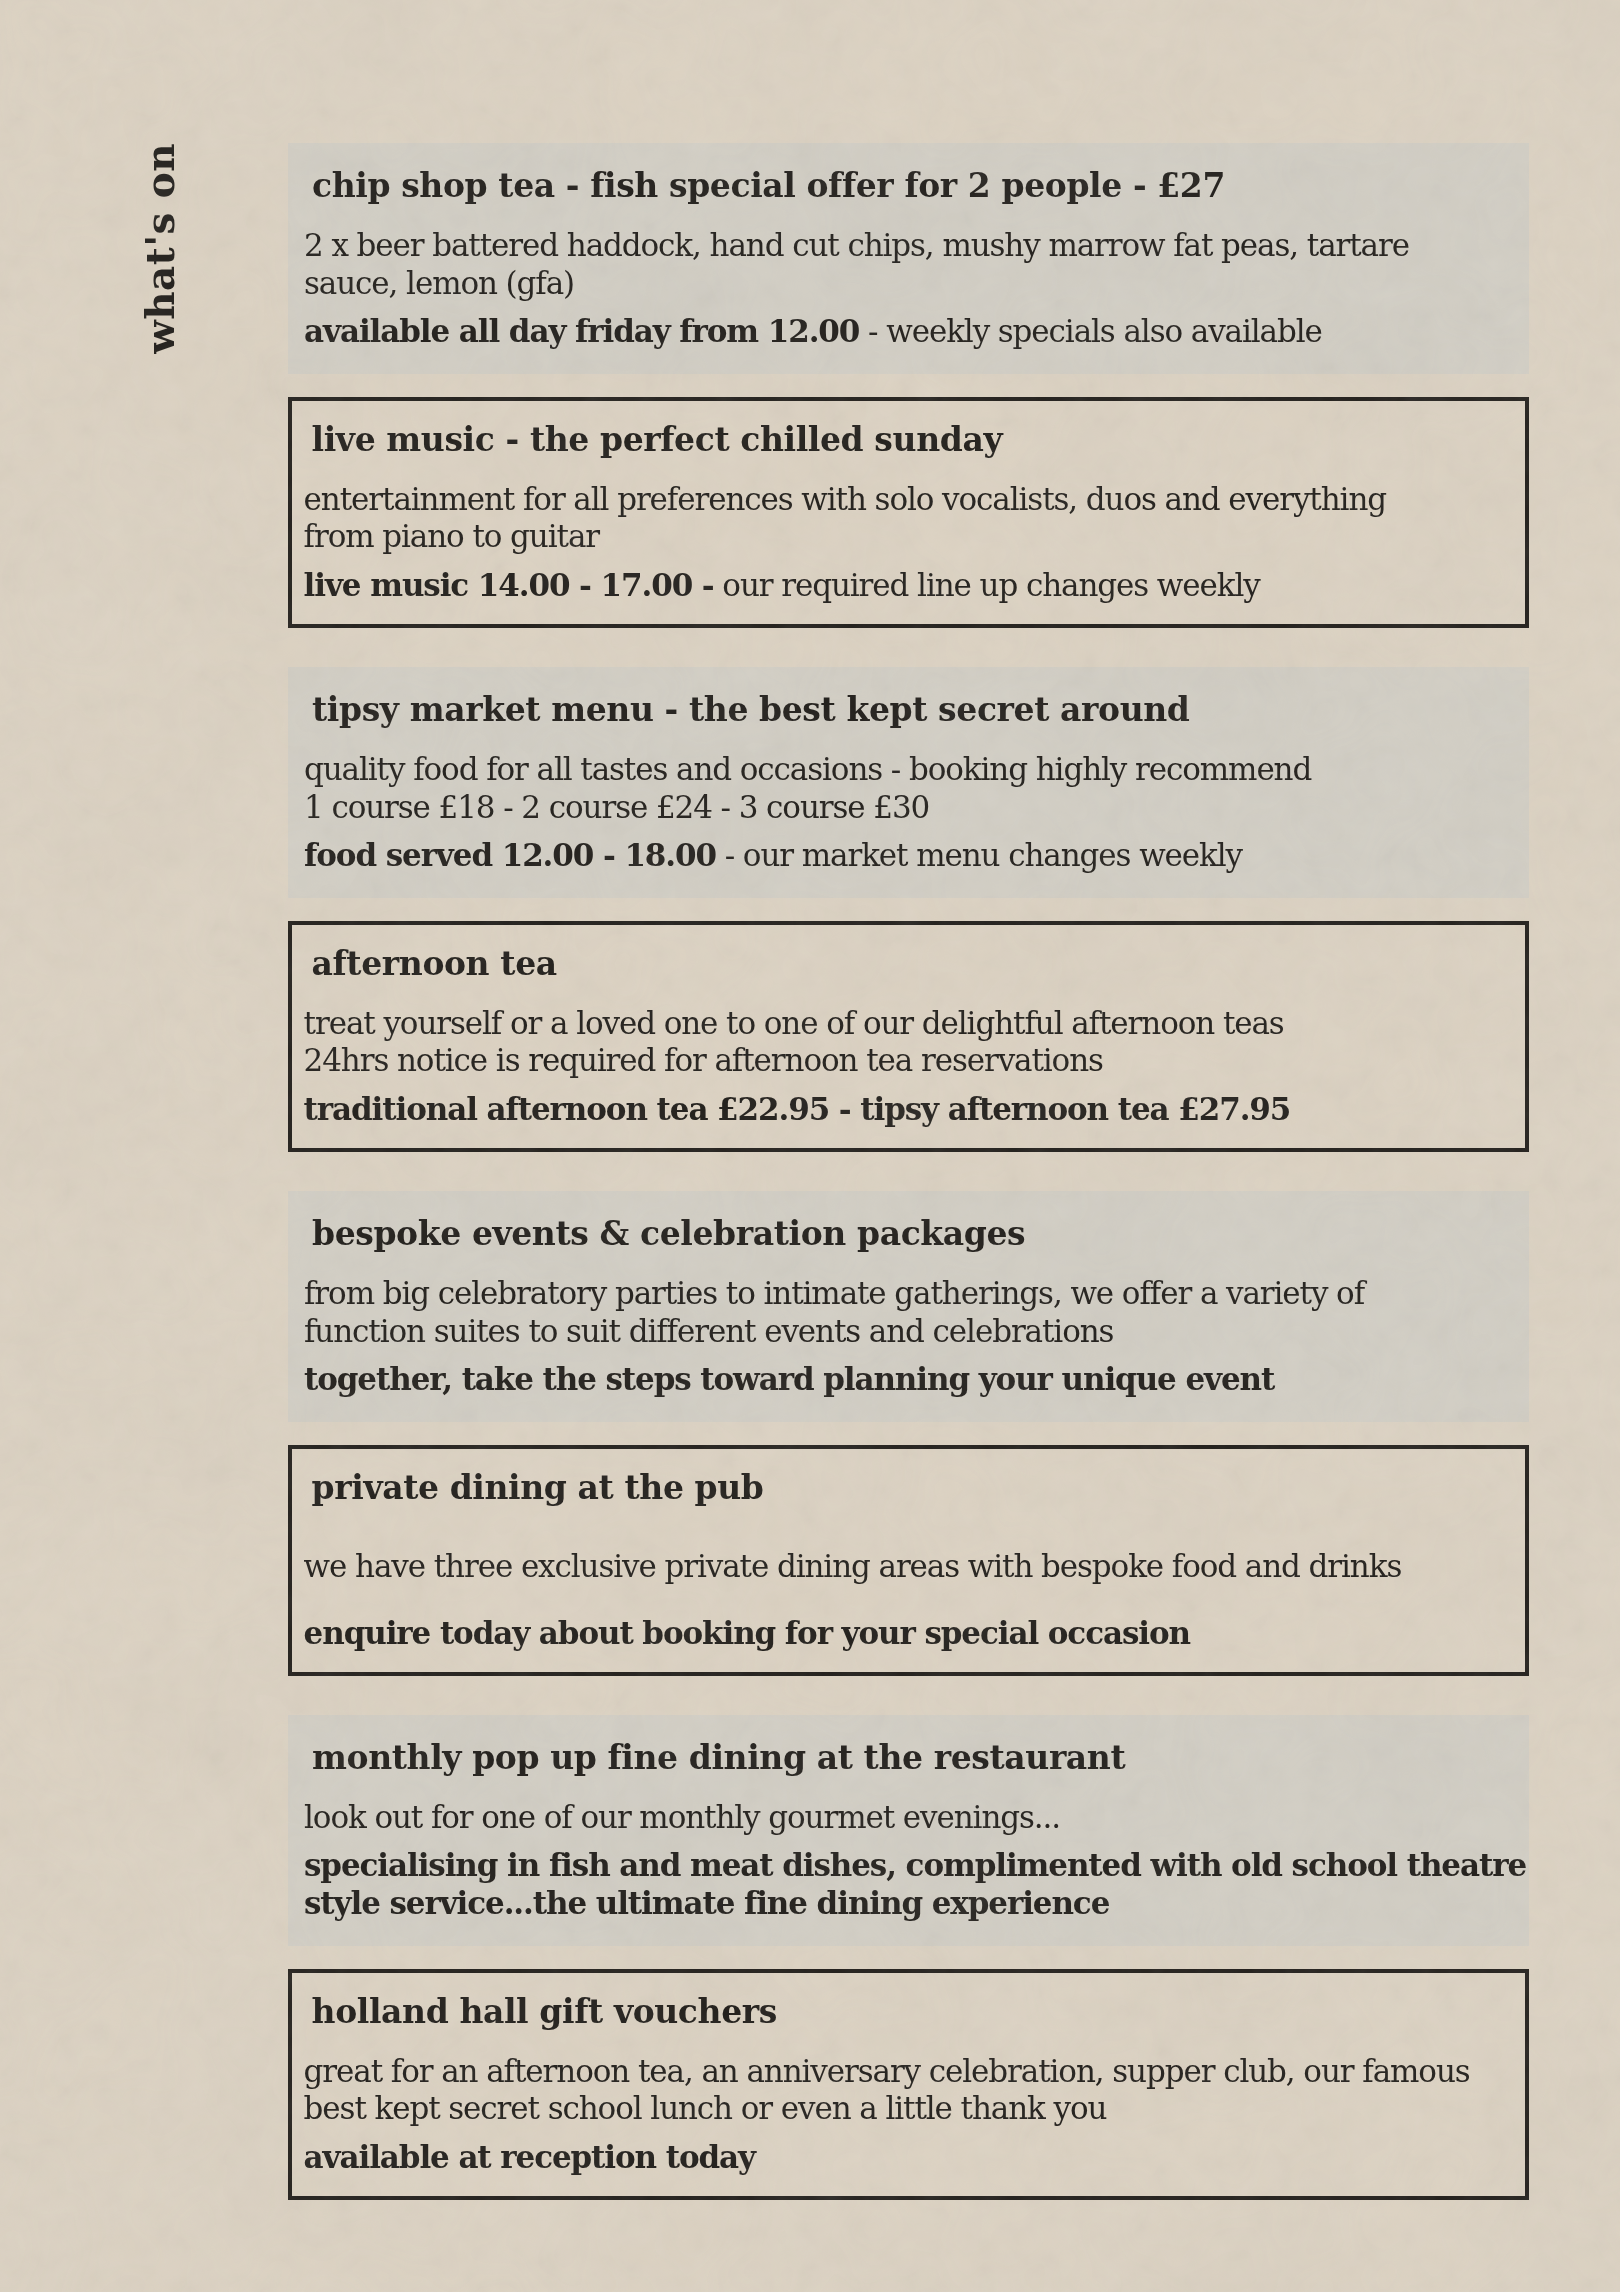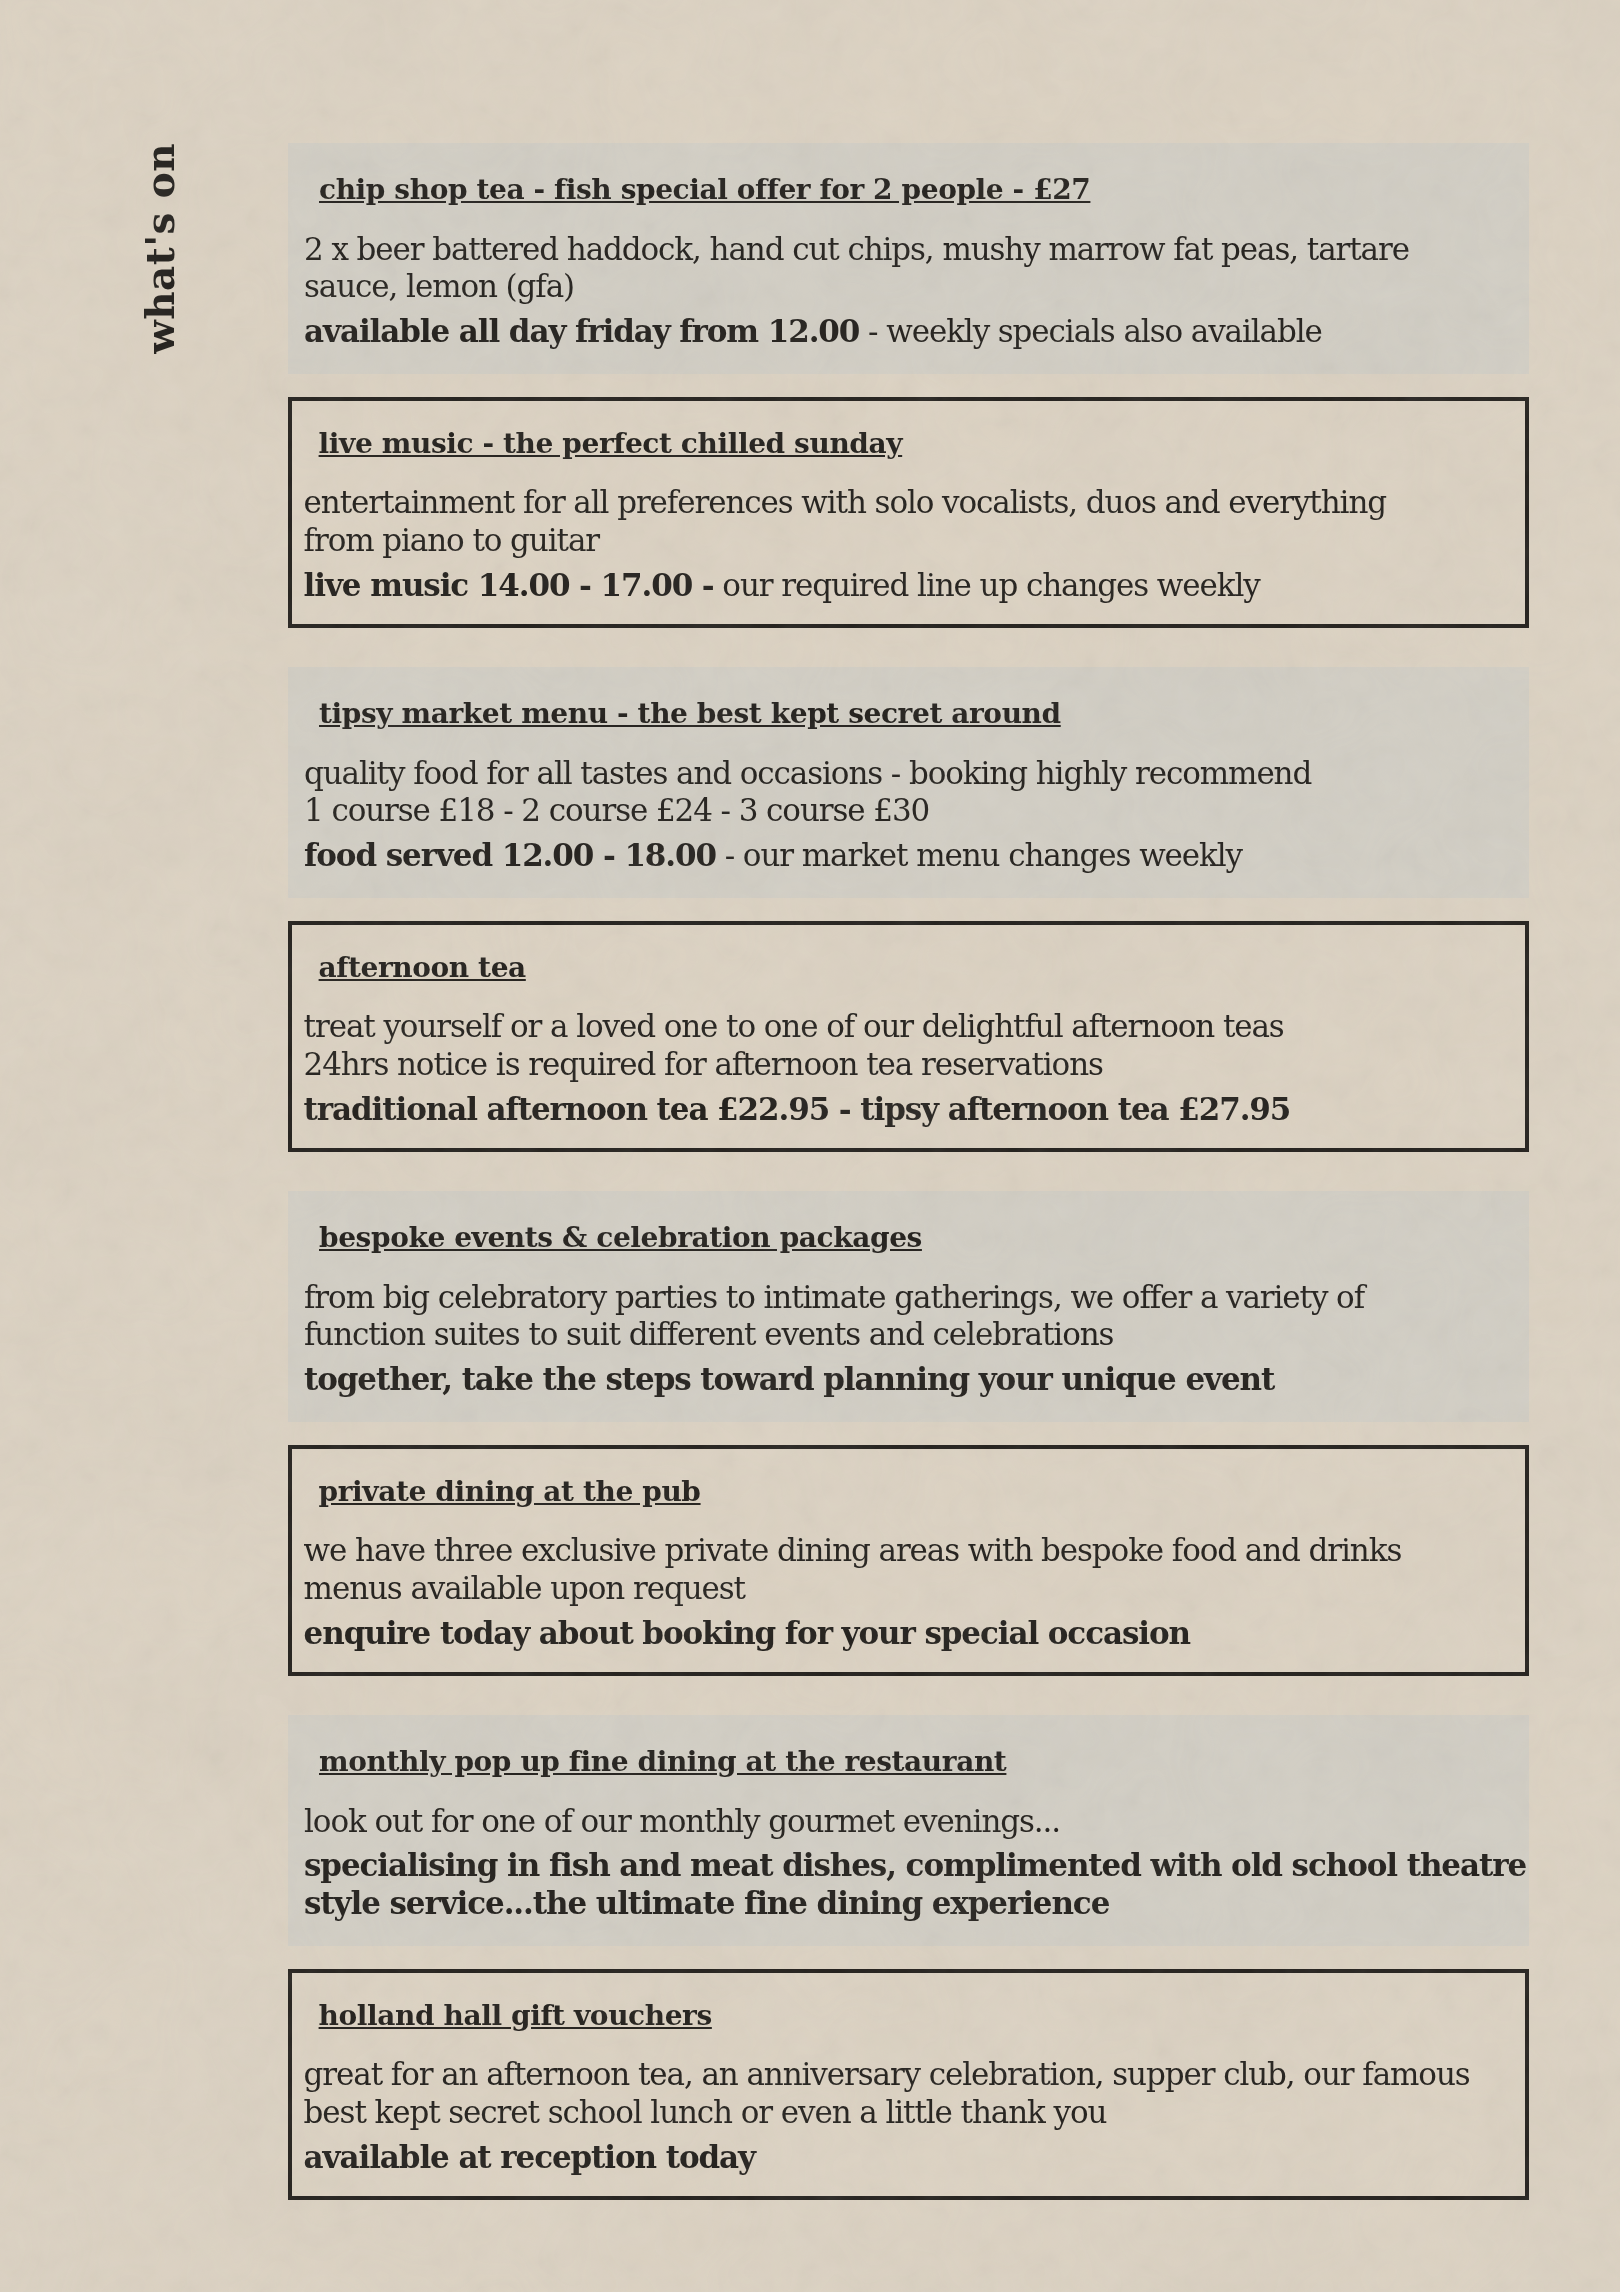--- a/index.html
+++ b/index.html
@@ -19,21 +19,21 @@
   }
   .whats-on{left:-149px;font-size:39px;}
   .section{
     position:relative;box-sizing:border-box;min-height:231px;
     padding:14.3px 30px 23px 16px;
     display:flex;flex-direction:column;justify-content:space-between;
     overflow:hidden;
   }
   .section.shaded{background:var(--shade,#d2cec4);margin-bottom:23px;}
   .section.outlined{border:4.5px solid var(--ink,#211e1a);margin-bottom:39px;padding:9.9px 26px 19px 11.6px;}
-  .heading{font-size:28px;font-weight:bold;line-height:1.3;letter-spacing:-0.4px;margin:15px;text-decoration:underline;}
+  .heading{font-size:33px;font-weight:bold;line-height:1.3;letter-spacing:-0.4px;margin:8px;}
   .body-block,.footer-block{font-size:31px;line-height:1.22;letter-spacing:-1.1px;}
   .line{white-space:nowrap;}
   .b{font-weight:bold;}
 </style>
 </head>
 <body style="--paper: #dcd2c2; --shade: #d2cec4; --ink: #211e1a;">
 
 <svg class="texture" width="1620" height="2293" xmlns="http://www.w3.org/2000/svg" viewBox="0 0 1809 2560">
   <filter id="fibers">
     <feTurbulence type="fractalNoise" baseFrequency="0.035" numOctaves="4" seed="11" result="n"></feTurbulence>
@@ -103,21 +103,20 @@
         </div>
     <div class="footer-block">
           <div class="line"><span class="b">together, take the steps toward planning your unique event</span></div>
         </div>
   </section>
       <section class="section outlined">
 
     <h2 class="heading">private dining at the pub</h2>
     <div class="body-block">
           <div class="line">we have three exclusive private dining areas with bespoke food and drinks</div>
-          <div class="line">menus available upon request</div>
         </div>
     <div class="footer-block">
           <div class="line"><span class="b">enquire today about booking for your special occasion</span></div>
         </div>
   </section>
       <section class="section shaded">
 
     <h2 class="heading">monthly pop up fine dining at the restaurant</h2>
     <div class="body-block">
           <div class="line">look out for one of our monthly gourmet evenings...</div>

